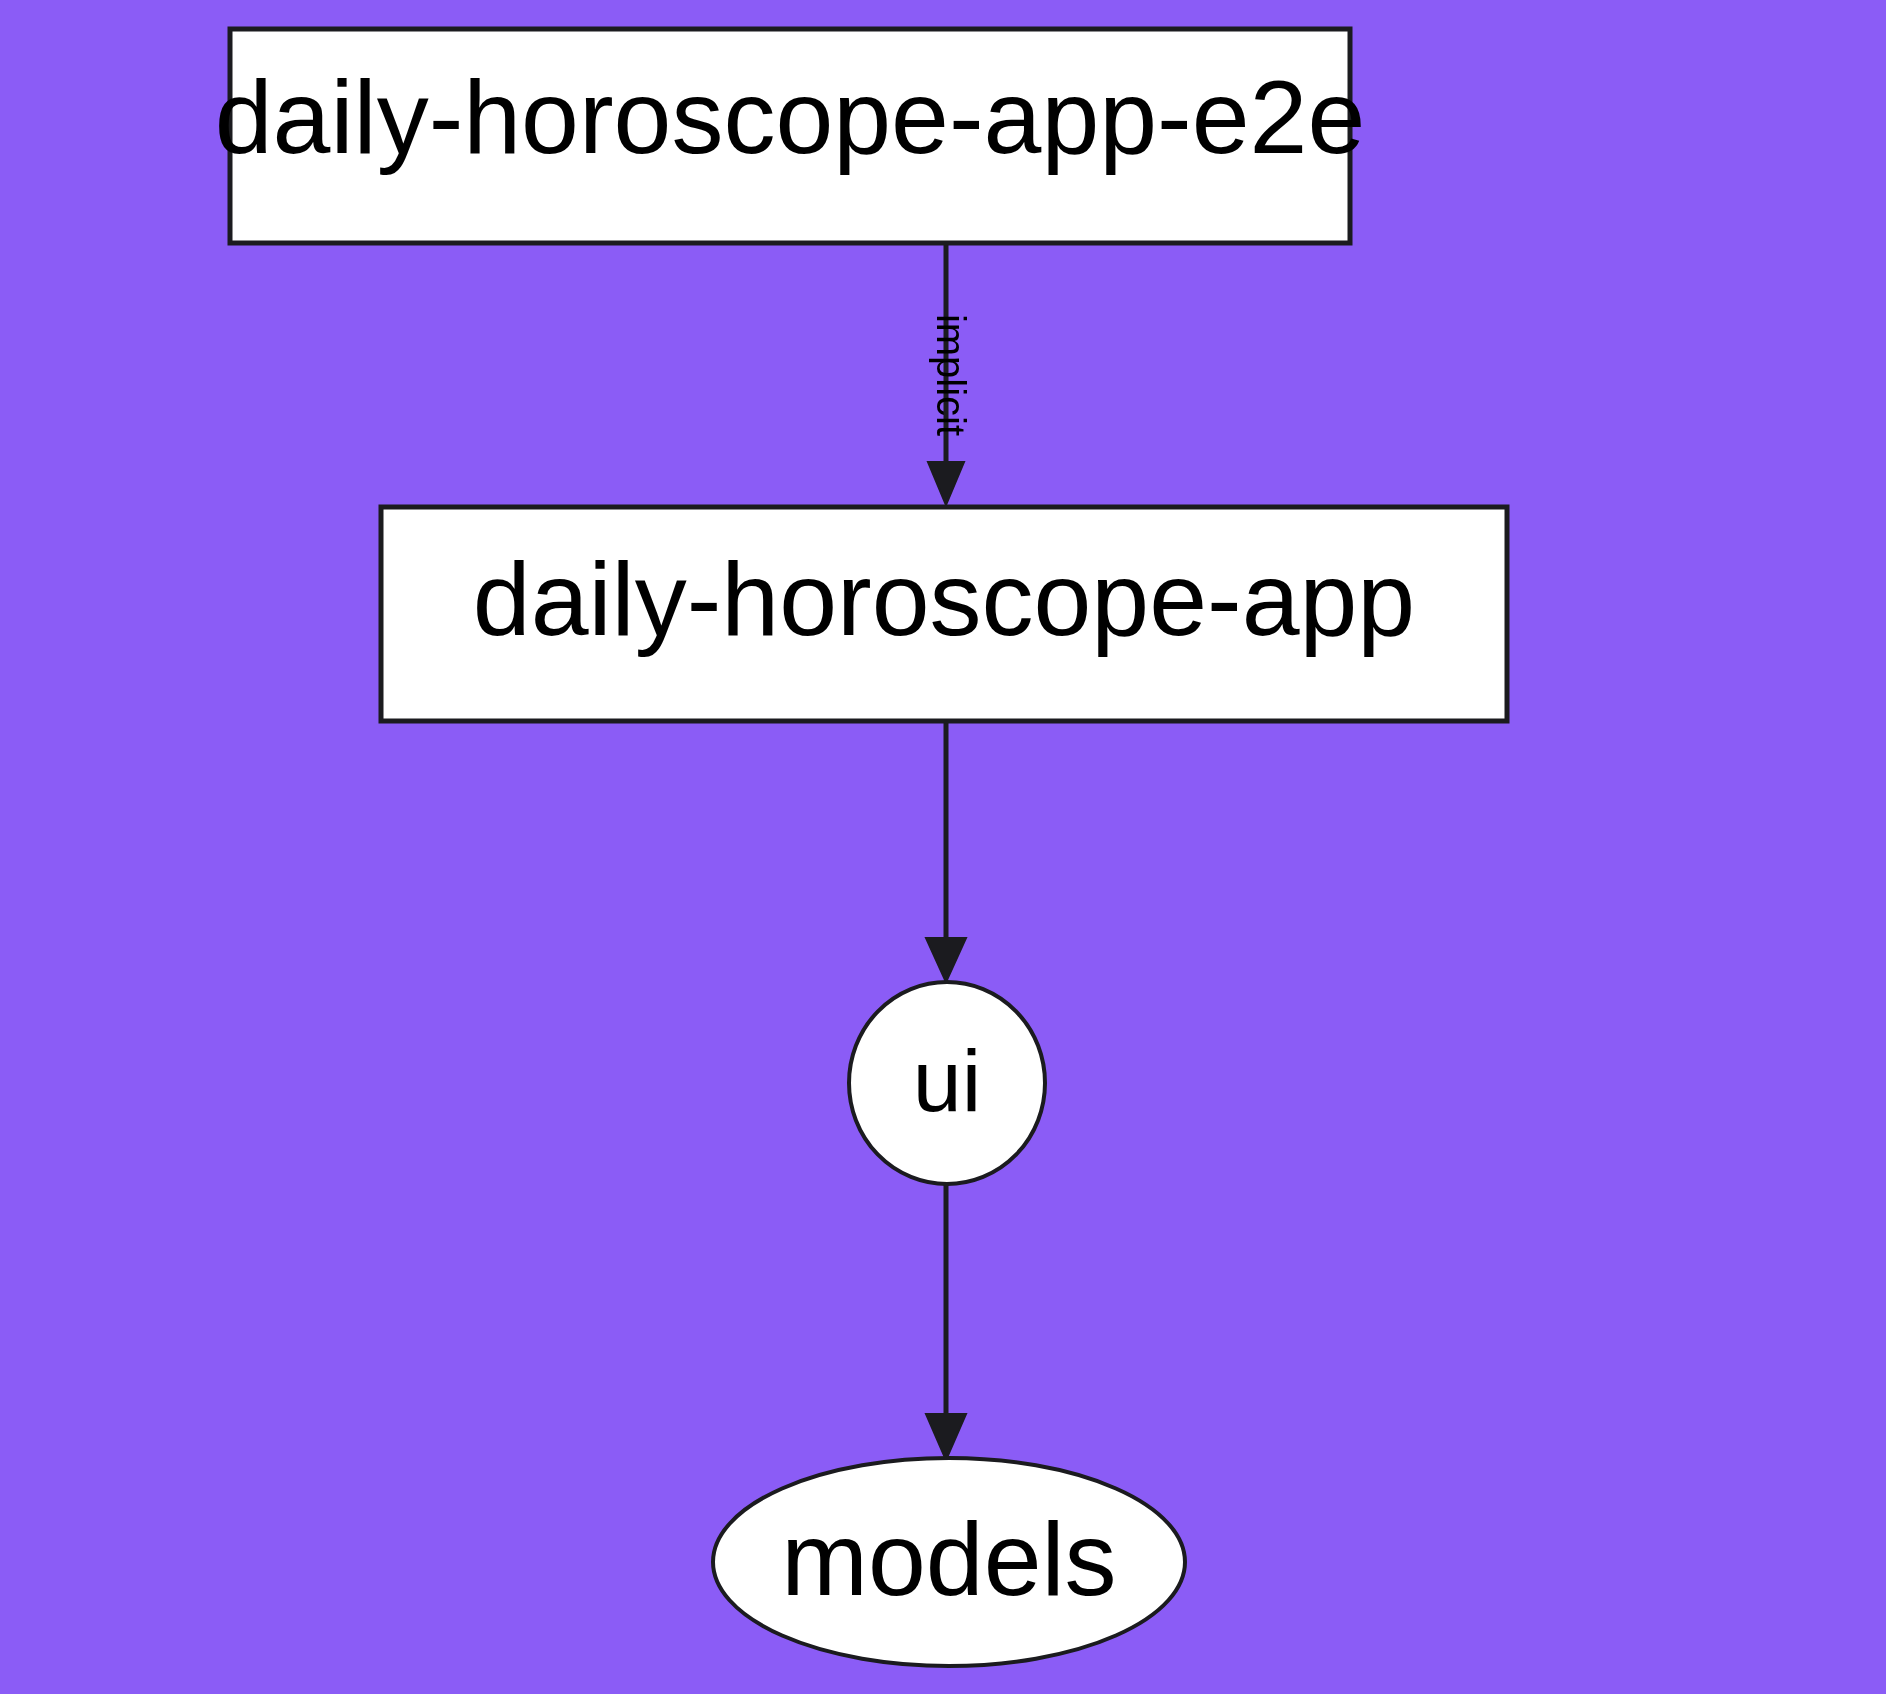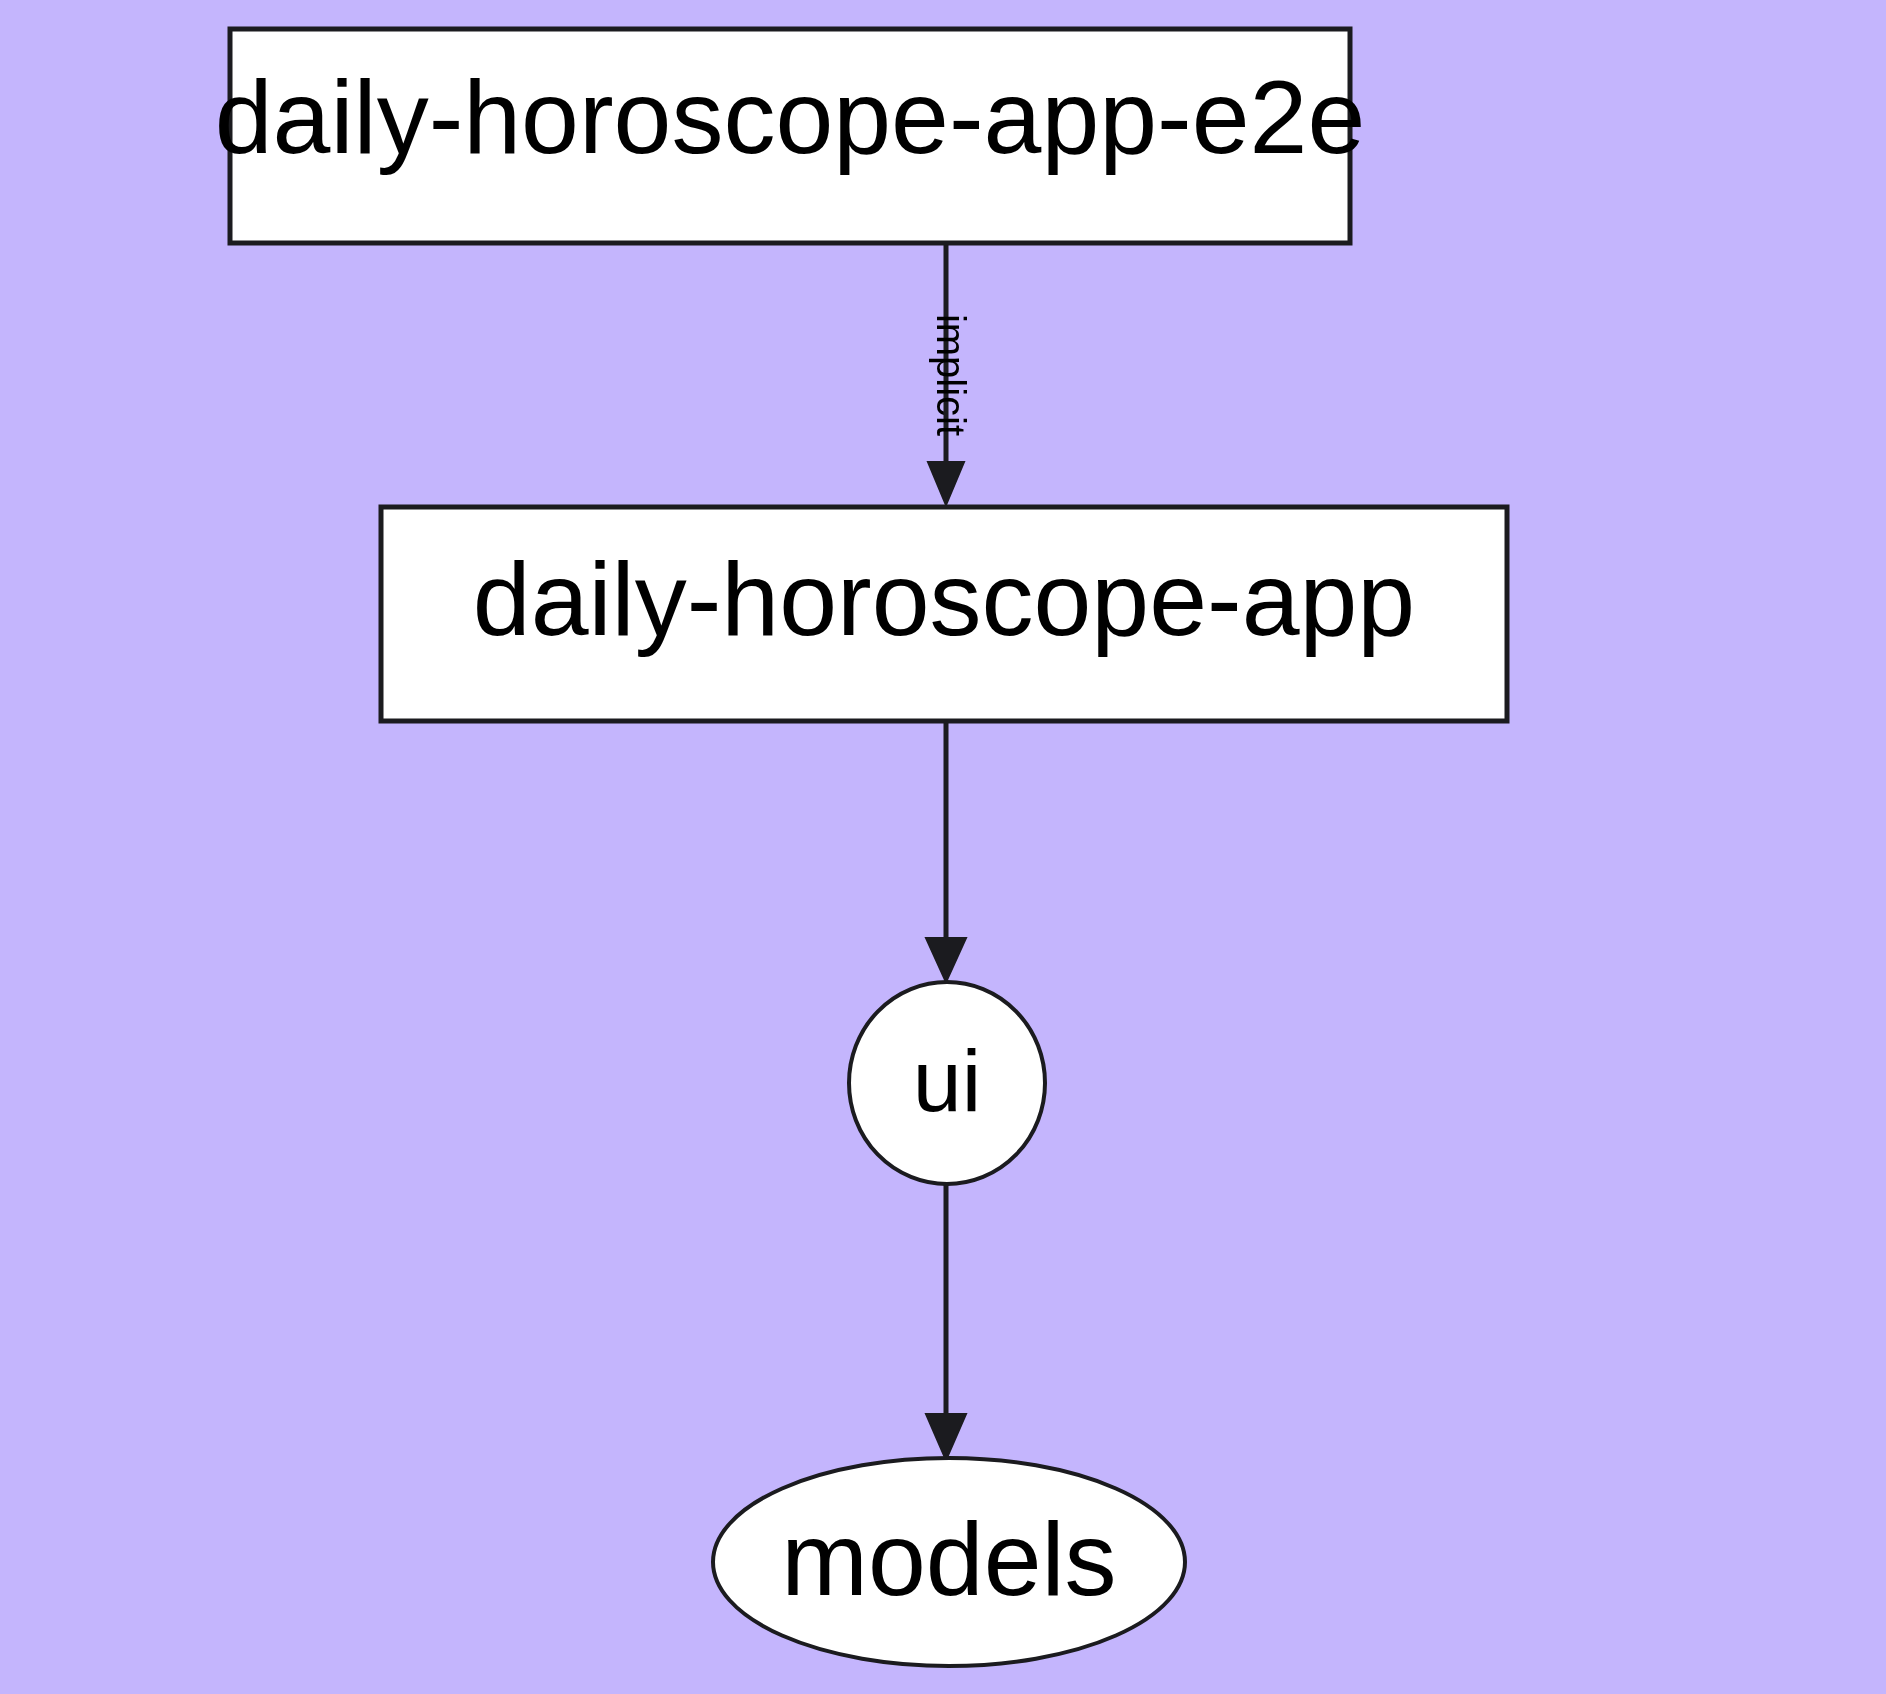--- a/index.html
+++ b/index.html
@@ -4,21 +4,21 @@
 <style>
   html, body {
     margin: 0;
     padding: 0;
     background: #ffffff;
   }
   #canvas {
     position: relative;
     width: 1886px;
     height: 1694px;
-    background: #c4b5fd;
+    background: #8b5cf6;
     overflow: hidden;
     font-family: "Liberation Sans", sans-serif;
   }
   svg.graph {
     position: absolute;
     top: 0;
     left: 0;
     width: 1886px;
     height: 1694px;
     display: block;

